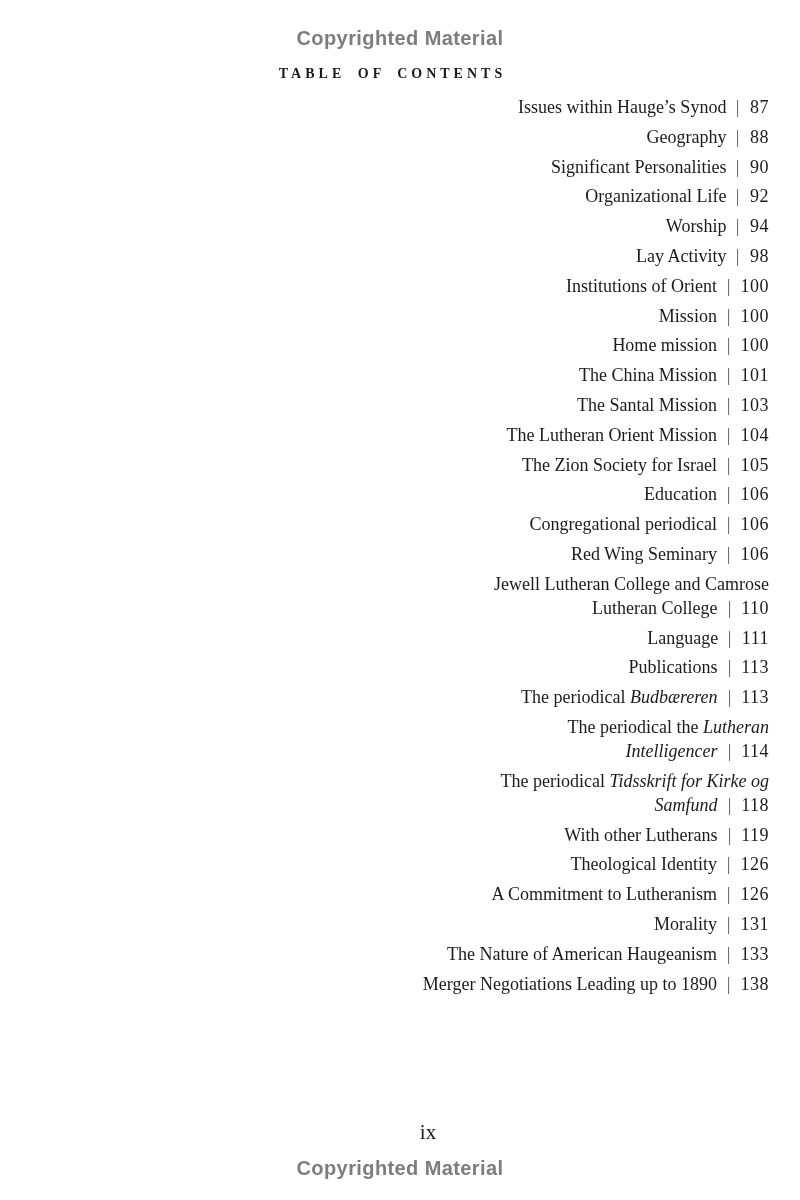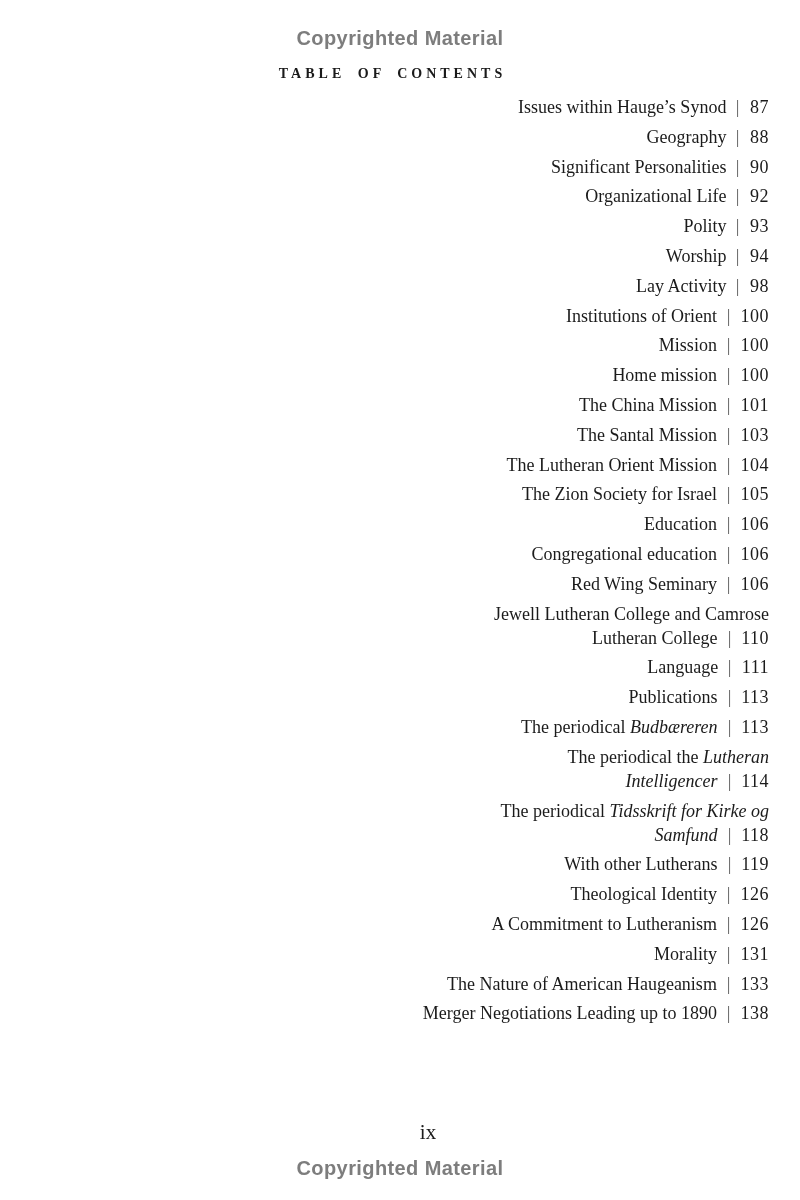--- a/index.html
+++ b/index.html
@@ -94,23 +94,20 @@
       <div class="entry lv1">
         <div class="line"><span>Geography</span><span class="sep">|</span><span class="pagenum">88</span></div>
       </div>
       <div class="entry lv1">
         <div class="line"><span>Significant Personalities</span><span class="sep">|</span><span class="pagenum">90</span></div>
       </div>
       <div class="entry lv1">
         <div class="line"><span>Organizational Life</span><span class="sep">|</span><span class="pagenum">92</span></div>
       </div>
       <div class="entry lv2">
-        <div class="line"><span>Polity</span><span class="sep">|</span><span class="pagenum">93</span></div>
-      </div>
-      <div class="entry lv2">
         <div class="line"><span>Worship</span><span class="sep">|</span><span class="pagenum">94</span></div>
       </div>
       <div class="entry lv2">
         <div class="line"><span>Lay Activity</span><span class="sep">|</span><span class="pagenum">98</span></div>
       </div>
       <div class="entry lv2">
         <div class="line"><span>Institutions of Orient</span><span class="sep">|</span><span class="pagenum">100</span></div>
       </div>
       <div class="entry lv2">
         <div class="line"><span>Mission</span><span class="sep">|</span><span class="pagenum">100</span></div>
@@ -127,21 +124,21 @@
       <div class="entry lv3">
         <div class="line"><span>The Lutheran Orient Mission</span><span class="sep">|</span><span class="pagenum">104</span></div>
       </div>
       <div class="entry lv3">
         <div class="line"><span>The Zion Society for Israel</span><span class="sep">|</span><span class="pagenum">105</span></div>
       </div>
       <div class="entry lv2">
         <div class="line"><span>Education</span><span class="sep">|</span><span class="pagenum">106</span></div>
       </div>
       <div class="entry lv3">
-        <div class="line"><span>Congregational education</span><span class="sep">|</span><span class="pagenum">106</span></div>
+        <div class="line"><span>Congregational periodical</span><span class="sep">|</span><span class="pagenum">106</span></div>
       </div>
       <div class="entry lv3">
         <div class="line"><span>Red Wing Seminary</span><span class="sep">|</span><span class="pagenum">106</span></div>
       </div>
       <div class="entry lv3">
         <div class="line"><span>Jewell Lutheran College and Camrose</span></div>
         <div class="line"><span>Lutheran College</span><span class="sep">|</span><span class="pagenum">110</span></div>
       </div>
       <div class="entry lv2">
         <div class="line"><span>Language</span><span class="sep">|</span><span class="pagenum">111</span></div>

